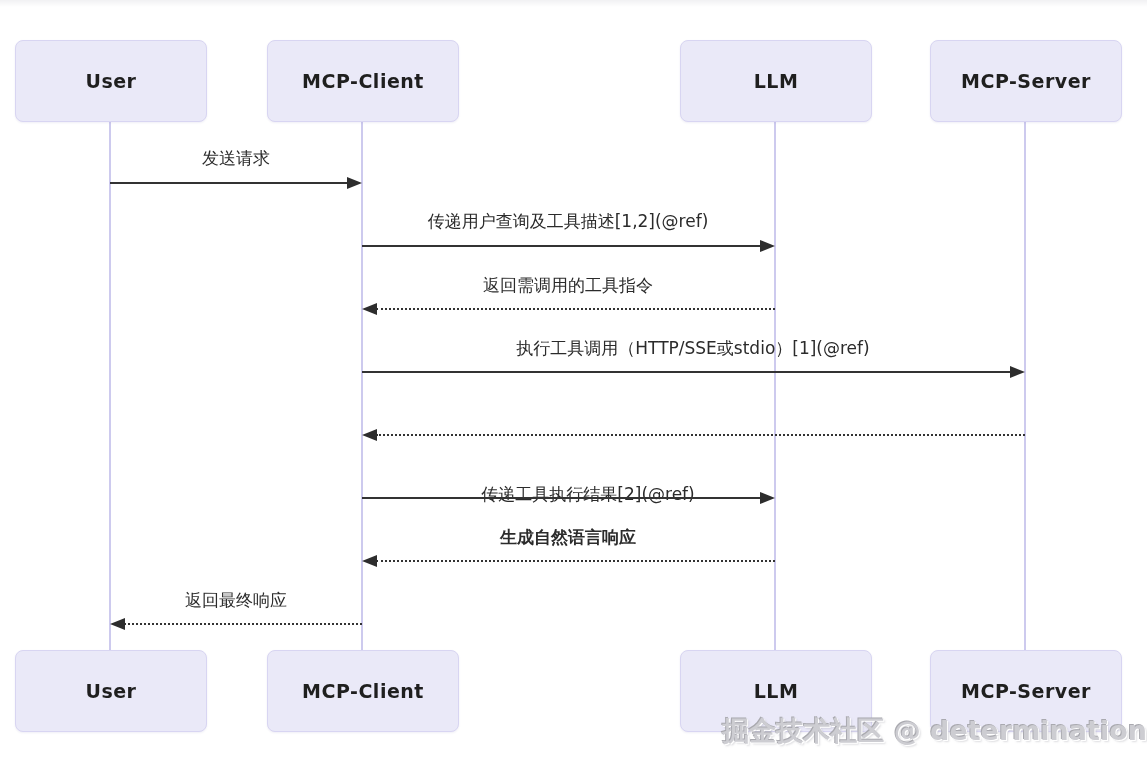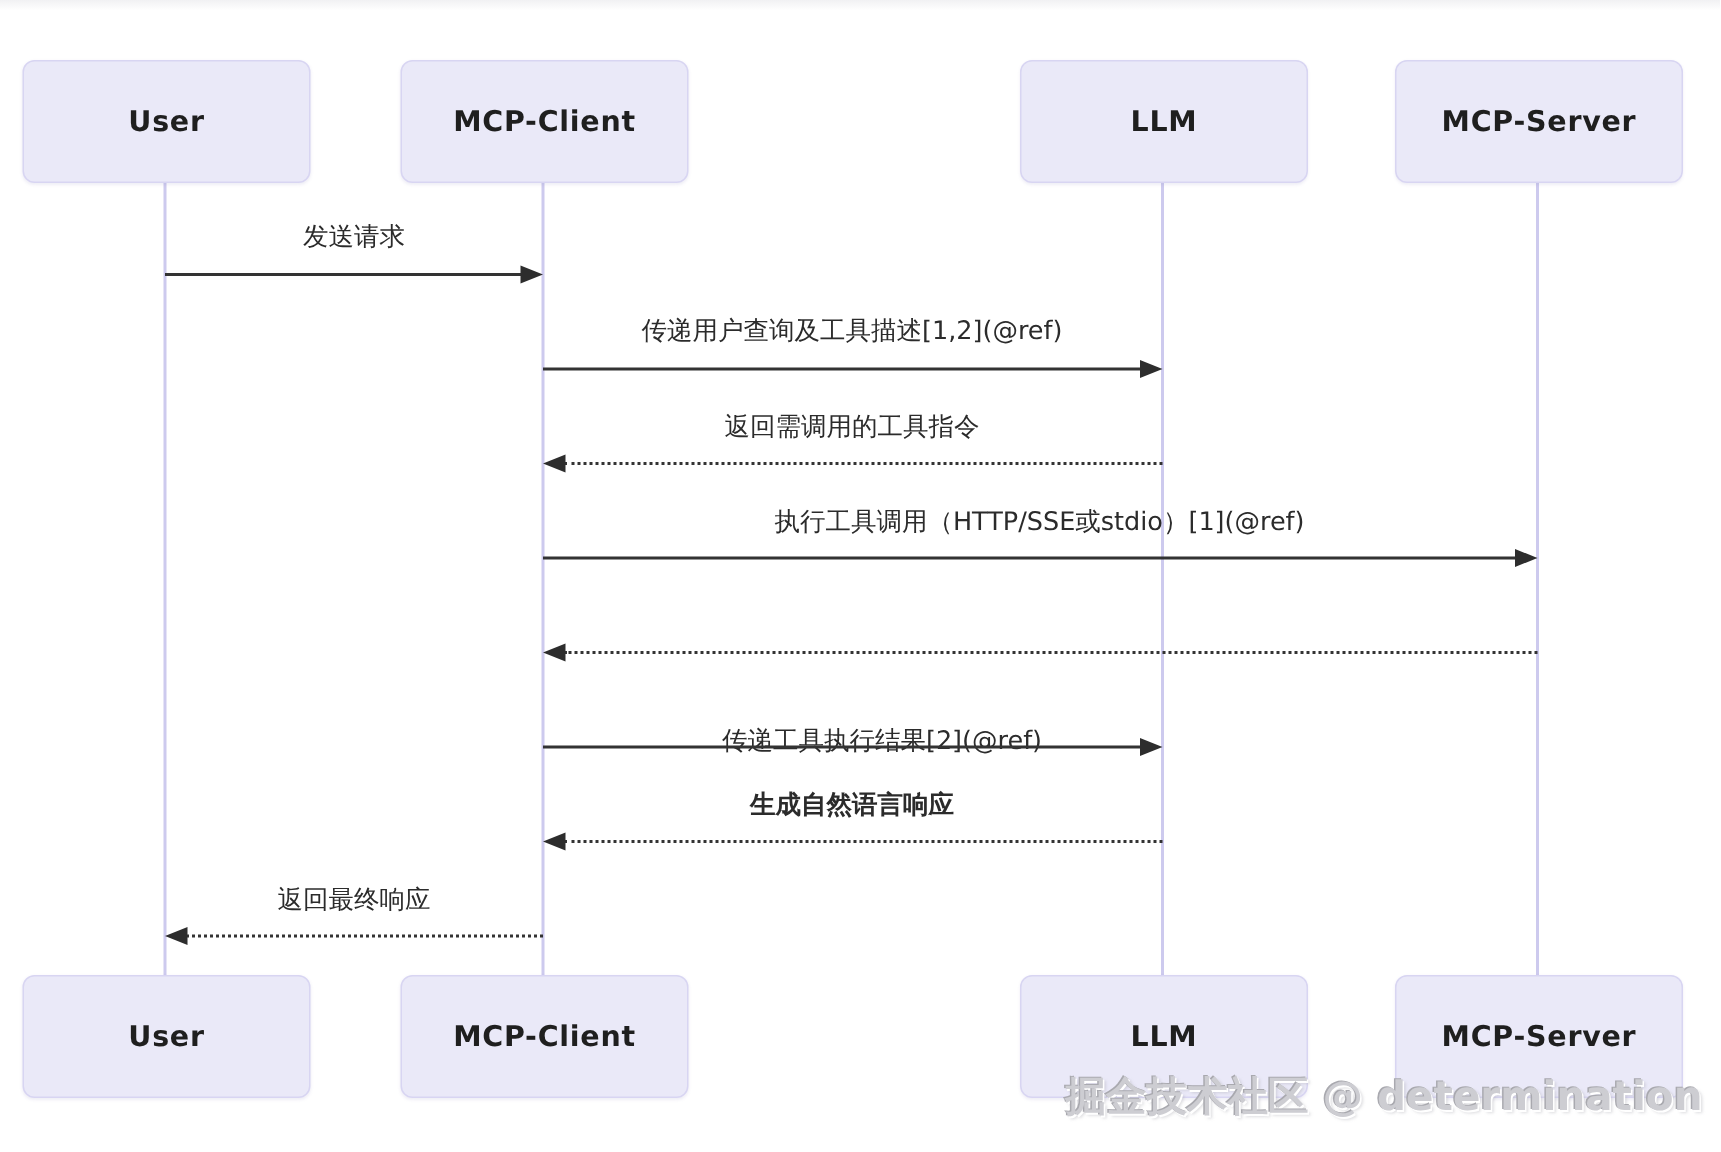--- a/index.html
+++ b/index.html
@@ -25,21 +25,21 @@
     position:absolute;height:24px;line-height:24px;text-align:center;
     font-size:17px;color:#2b2b2b;white-space:nowrap;
   }
   .msg-line{position:absolute;height:0;}
   .solid-line{border-top:2px solid #333333;}
   .dotted-line{border-top:2px dotted #333333;}
   .head{position:absolute;width:0;height:0;border-top:6px solid transparent;border-bottom:6px solid transparent;}
   .head-right{border-left:15px solid #2d2d2d;}
   .head-left{border-right:15px solid #2d2d2d;}
   .watermark{
-    position:absolute;top:713px;right:12px;font-size:27px;font-weight:600;
+    position:absolute;top:713px;right:0;font-size:27px;font-weight:600;
     color:#cdcdd2;white-space:nowrap;
     text-shadow:-1px -1px 0 #a9a9af, 1px 1px 0 #ffffff, 2px 2px 2px rgba(160,160,170,0.35);
   }
 </style>
 </head>
 <body>
 
 <div class="canvas">
   <div class="top-fade"></div>
 

